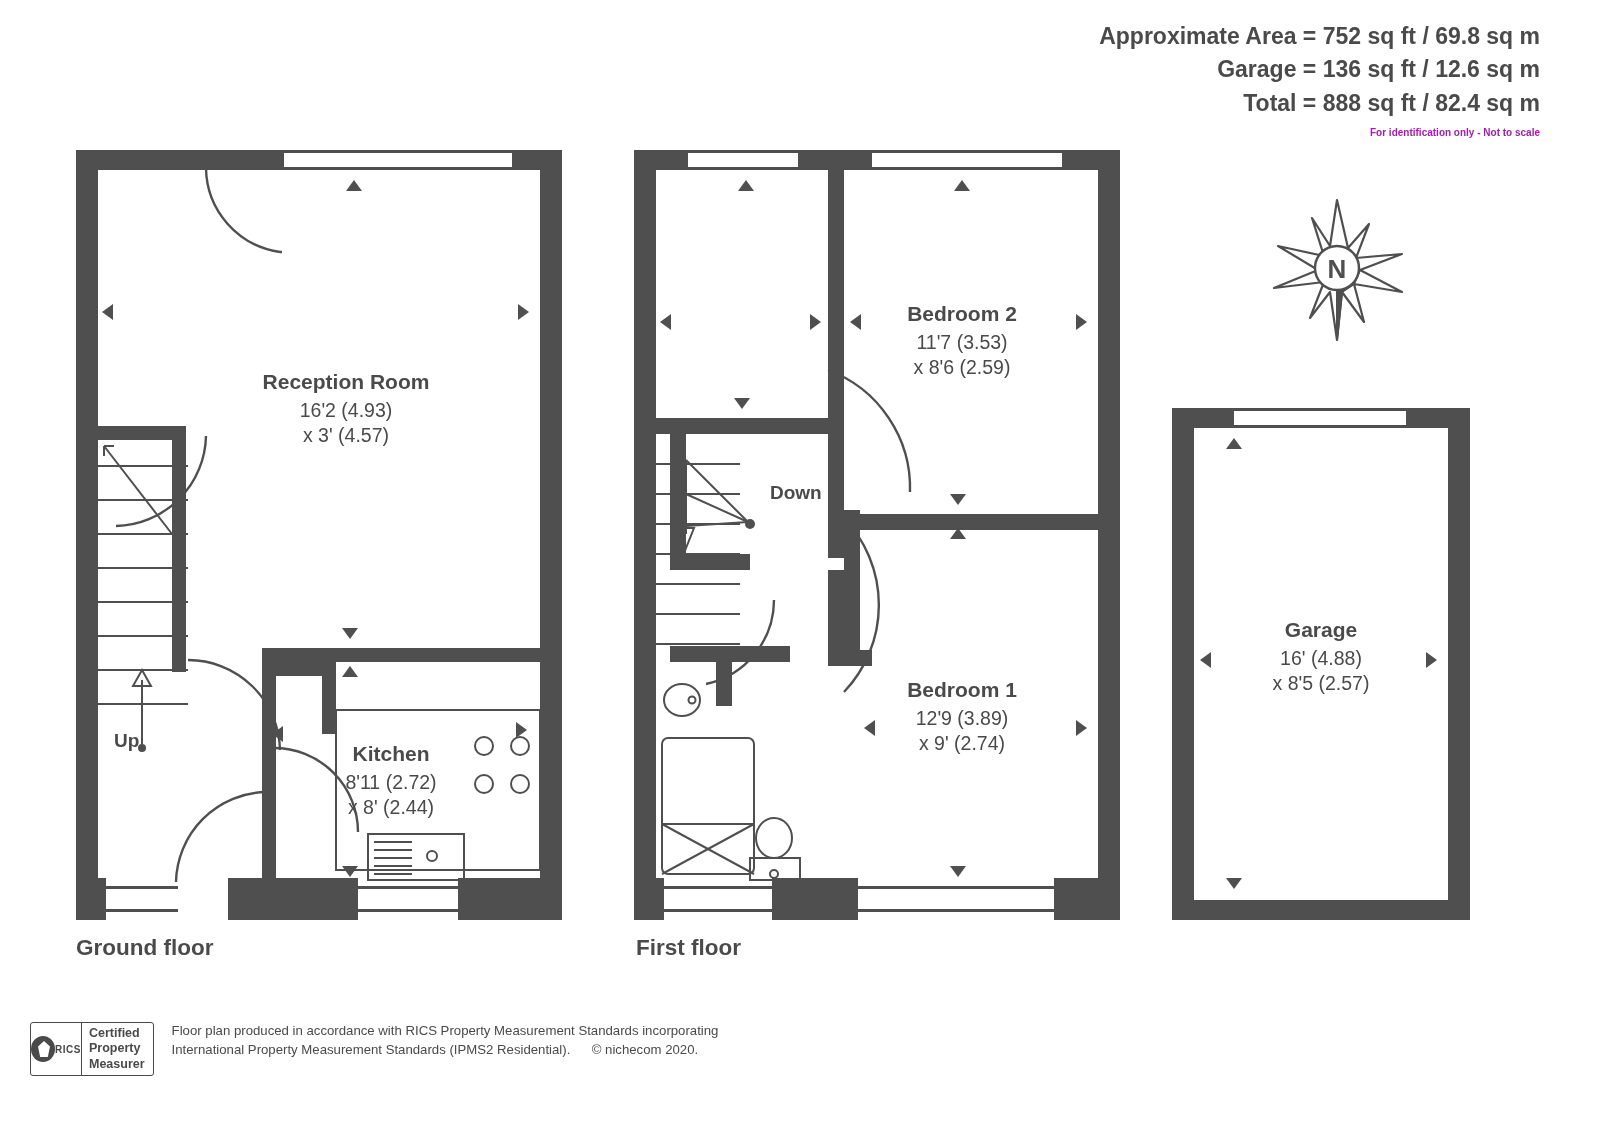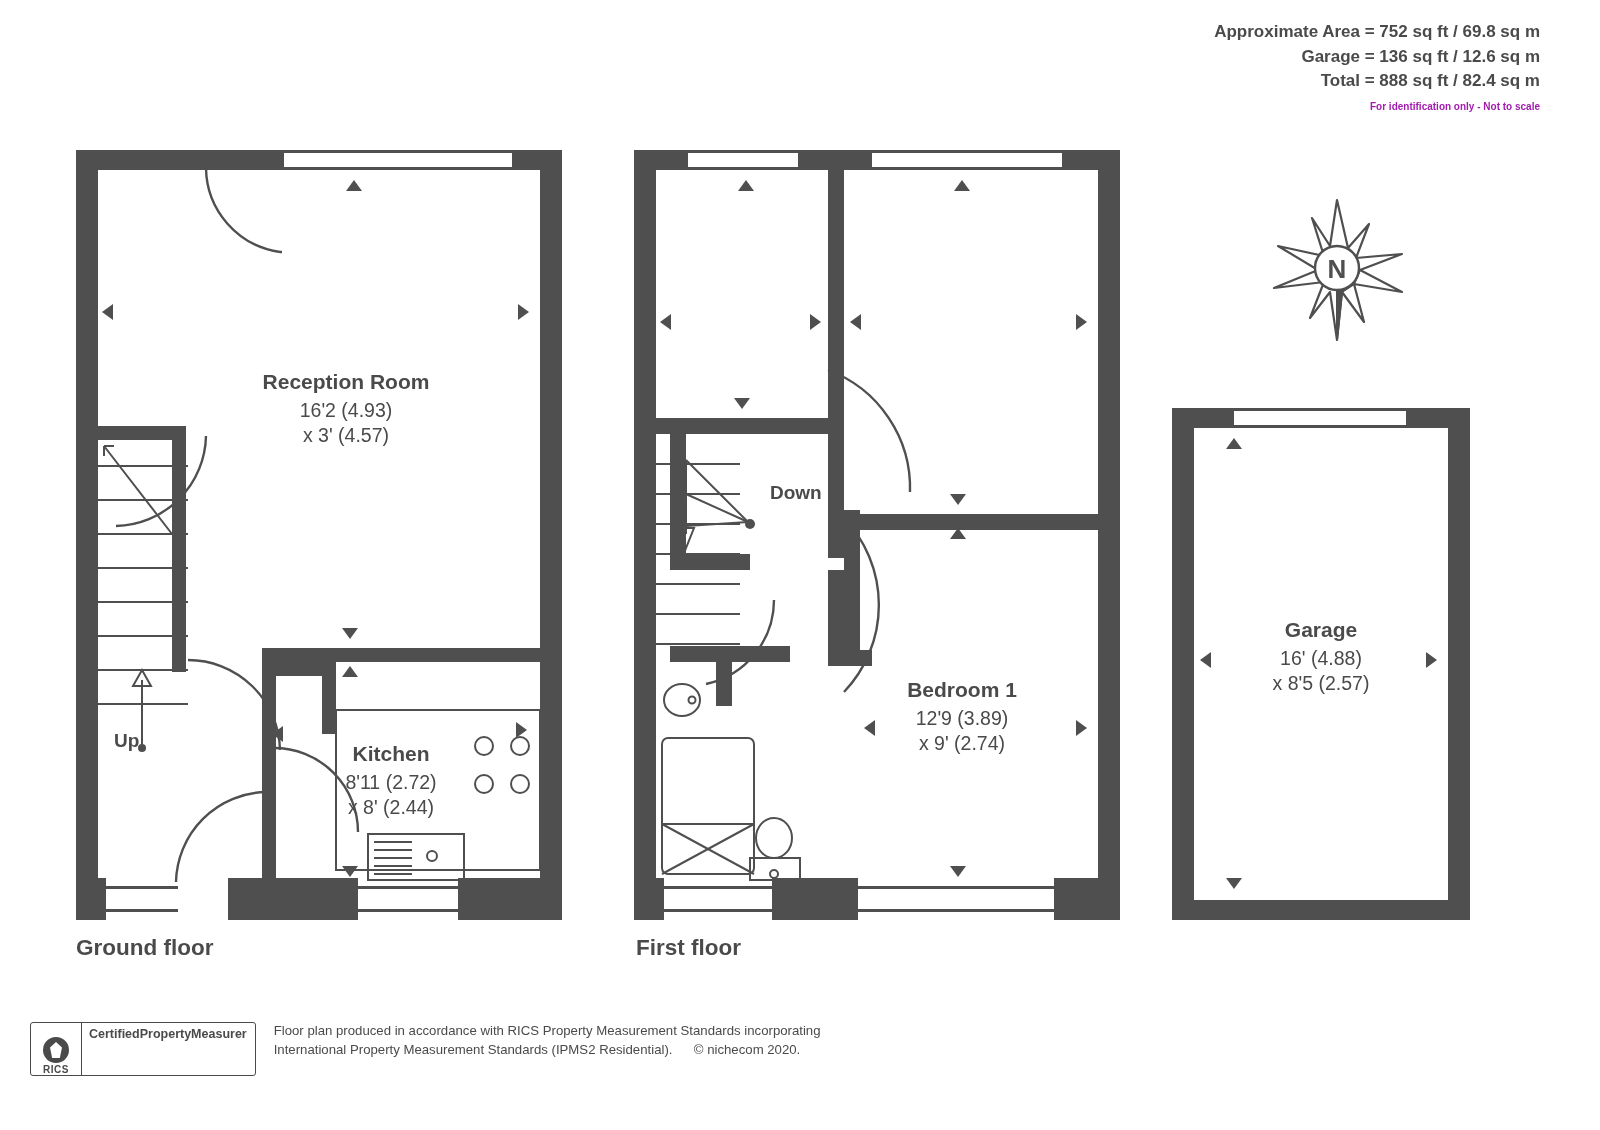--- a/index.html
+++ b/index.html
@@ -18,21 +18,21 @@
 
   
   #area-summary {
     position: absolute;
     top: 20px;
     right: 60px;
     text-align: right;
     line-height: 1.45;
   }
   #area-summary .line {
-    font-size: 17px;
+    font-size: 23px;
     font-weight: bold;
     color: #4a4a4a;
     white-space: pre;
   }
   #area-summary .note {
     font-size: 10px;
     font-weight: bold;
     color: #a21caf;
     margin-top: 6px;
   }
@@ -149,22 +149,21 @@
     align-items: stretch;
     border: 1.5px solid #4a4a4a;
     border-radius: 3px;
     height: 54px;
     box-sizing: border-box;
   }
   #rics-badge .logo-box {
     width: 50px;
     display: flex;
     align-items: center;
-    justify-content: flex-end;
-    flex-direction: column;
+    justify-content: center;
     border-right: 1.5px solid #4a4a4a;
   }
   #rics-badge .logo-box .mark {
     width: 26px; height: 26px;
     border-radius: 50%;
     background: #4a4a4a;
     position: relative;
   }
   #rics-badge .logo-box .mark::after {
     content: "";
@@ -181,20 +180,21 @@
     letter-spacing: .5px;
     margin-top: 1px;
   }
   #rics-badge .cert-text {
     padding: 4px 8px 4px 7px;
     font-size: 12.5px;
     font-weight: bold;
     line-height: 1.25;
     color: #4a4a4a;
     display: flex;
+    flex-direction: column;
     justify-content: center;
   }
   #disclaimer {
     margin-left: 18px;
     font-size: 13.2px;
     line-height: 1.42;
     color: #4a4a4a;
     max-width: 680px;
   }
 </style>
@@ -408,20 +408,25 @@
   <div class="arrow left" style="left:216px; top:164px;"></div>
   <div class="arrow right" style="left:442px; top:164px;"></div>
   <div class="arrow down" style="left:316px; top:344px;"></div>
 
   <div class="arrow up" style="left:316px; top:378px;"></div>
   <div class="arrow left" style="left:230px; top:570px;"></div>
   <div class="arrow right" style="left:442px; top:570px;"></div>
   <div class="arrow down" style="left:316px; top:716px;"></div>
 
 
+  <div class="room-label" style="left:228px; top:150px; width:200px;">
+    <span class="name">Bedroom 2</span>
+    <span class="dim">11'7 (3.53)</span>
+    <span class="dim">x 8'6 (2.59)</span>
+  </div>
 
   <div class="room-label" style="left:228px; top:526px; width:200px;">
     <span class="name">Bedroom 1</span>
     <span class="dim">12'9 (3.89)</span>
     <span class="dim">x 9' (2.74)</span>
   </div>
 </div>
 
 <div class="floor-title" style="left:636px; top:935px;">First floor</div>
 

